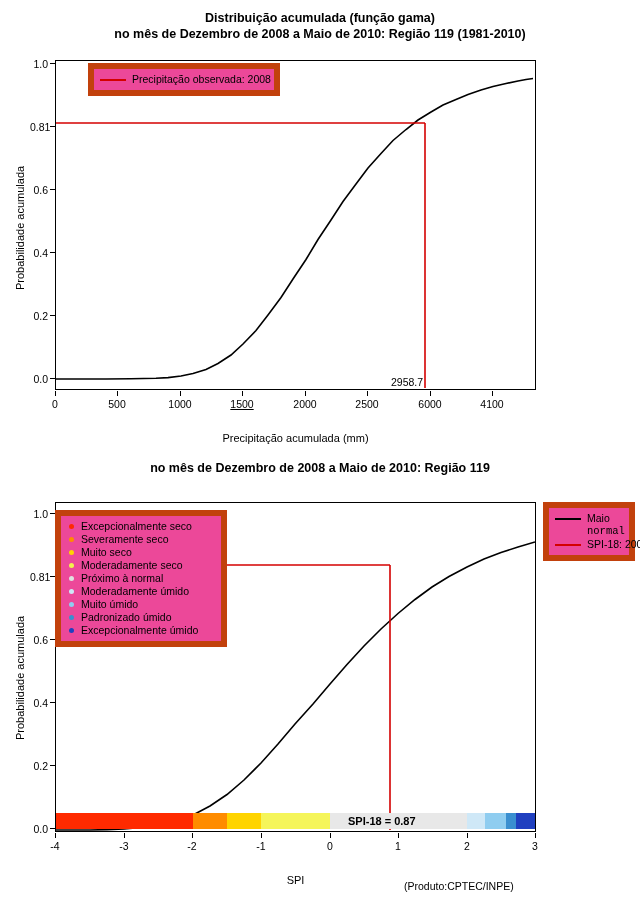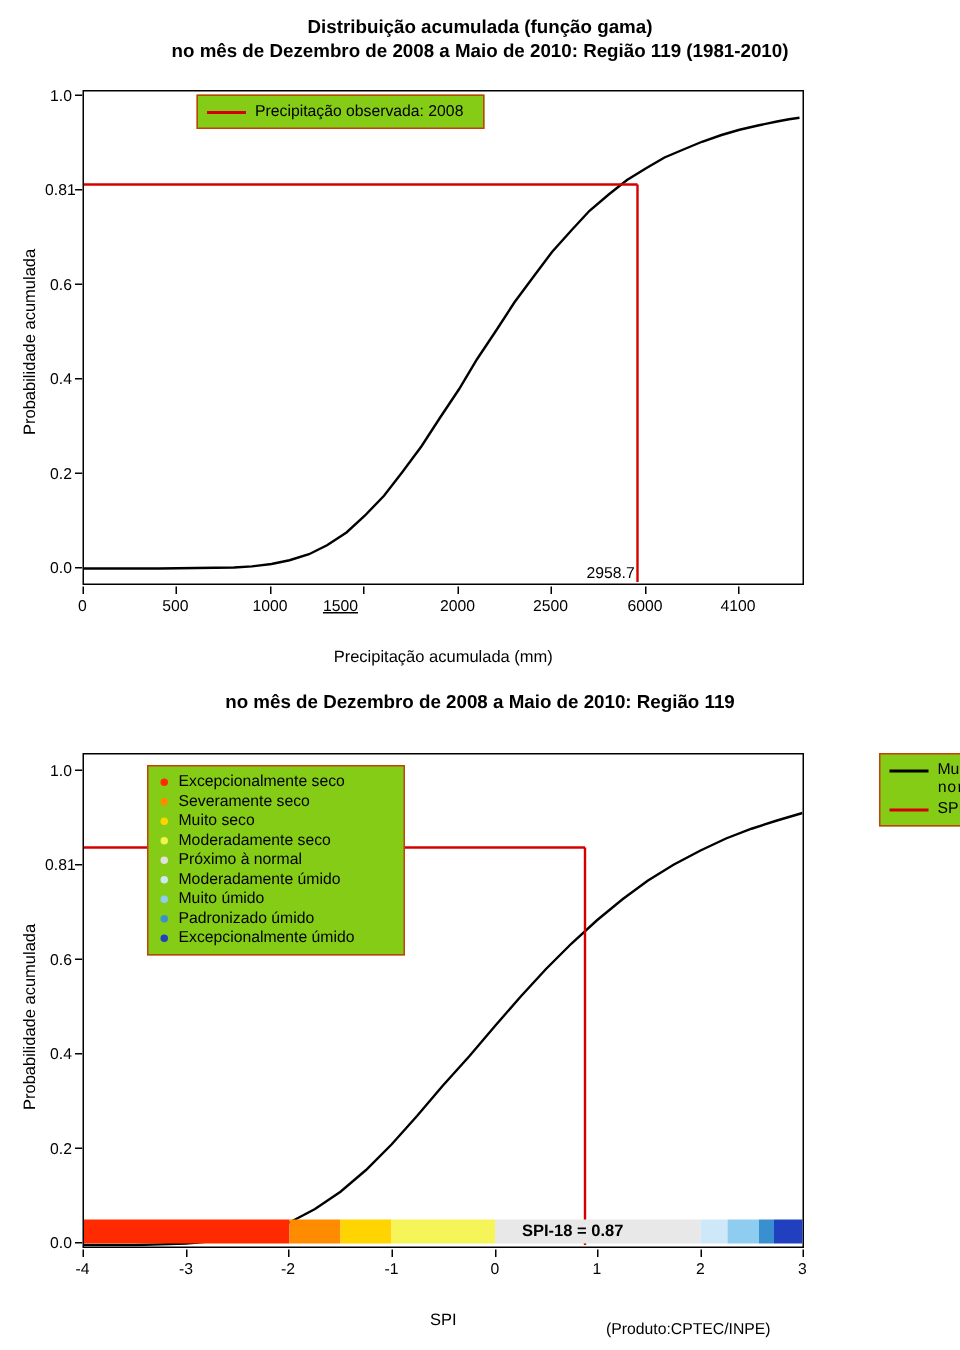--- a/index.html
+++ b/index.html
@@ -90,25 +90,24 @@
   }
   .tick-mark-x {
     position: absolute;
     width: 1px;
     height: 5px;
     background: #000;
   }
 
   .legend-box {
     position: absolute;
-    border: 1px solid #c2410c;
-    background: #84cc16;
+    border: 6px solid #c2410c;
+    background: #ec4899;
     box-sizing: border-box;
     padding: 4px 6px;
-    margin-left: 43px;
   }
   .legend-row {
     display: flex;
     align-items: center;
     font-size: 10.5px;
     line-height: 13px;
     white-space: nowrap;
   }
   .legend-swatch-line {
     width: 26px;
@@ -203,21 +202,21 @@
   <div class="tick-mark-x" style="left:180px; top:391px;"></div>
   <div class="tick-mark-x" style="left:242px; top:391px;"></div>
   <div class="tick-mark-x" style="left:305px; top:391px;"></div>
   <div class="tick-mark-x" style="left:367px; top:391px;"></div>
   <div class="tick-mark-x" style="left:430px; top:391px;"></div>
   <div class="tick-mark-x" style="left:492px; top:391px;"></div>
 
   <div class="tick-label-x" style="left:32px; top:398px;">0</div>
   <div class="tick-label-x" style="left:94px; top:398px;">500</div>
   <div class="tick-label-x" style="left:157px; top:398px;">1000</div>
-  <div class="tick-label-x" style="left:204px; top:398px;text-decoration:underline;">1500</div>
+  <div class="tick-label-x" style="left:219px; top:398px;text-decoration:underline;">1500</div>
   <div class="tick-label-x" style="left:282px; top:398px;">2000</div>
   <div class="tick-label-x" style="left:344px; top:398px;">2500</div>
   <div class="tick-label-x" style="left:407px; top:398px;">6000</div>
   <div class="tick-label-x" style="left:469px; top:398px;">4100</div>
 
   <div class="axis-label-x" style="top:432px;">Precipitação acumulada (mm)</div>
 </div>
 
 <div class="panel" id="panel-bottom">
 
@@ -289,21 +288,21 @@
       </div>
     <div class="legend-row">
         <span class="legend-dot" style="background:#2040c0"></span>
         <span>Excepcionalmente úmido</span>
       </div>
   </div>
 
   <div class="legend-box" style="left:543px; top:52px; width:92px;">
     <div class="legend-row">
       <span class="legend-swatch-line" style="border-top-color:#000000;"></span>
-      <span>Muito</span>
+      <span>Maio</span>
     </div>
     <div class="legend-row" style="padding-left:32px;font-family:Liberation Mono, monospace;">
       <span>normal</span>
     </div>
     <div class="legend-row">
       <span class="legend-swatch-line" style="border-top-color:#d40000;"></span>
       <span>SPI-18: 2008</span>
     </div>
   </div>
 

